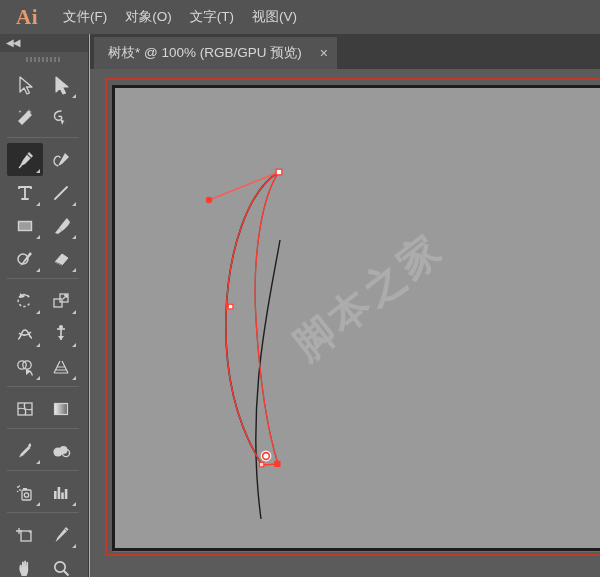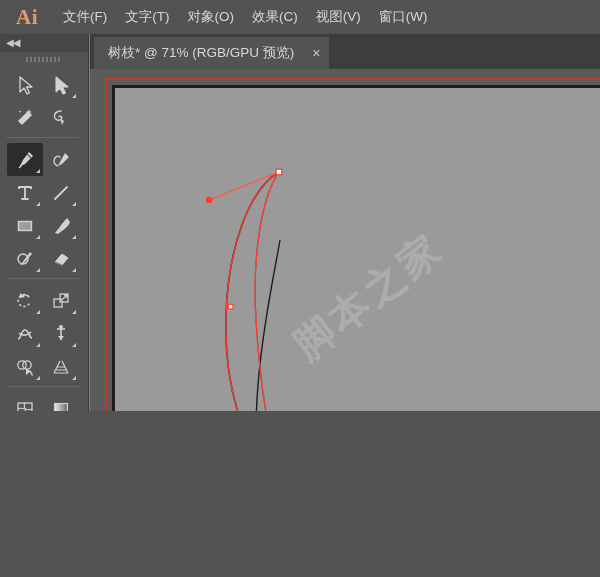--- a/index.html
+++ b/index.html
@@ -4,23 +4,23 @@
 <style>
   html, body {
     margin: 0;
     padding: 0;
     background: #535353;
     font-family: "Liberation Sans", sans-serif;
   }
   #app {
     position: relative;
     width: 600px;
-    height: 411px;
+    height: 577px;
     overflow: hidden;
-    background: #0ea5e9;
+    background: #eab308;
     user-select: none;
   }
 
   
   .menubar {
     position: absolute;
     left: 0; top: 0;
     width: 600px; height: 34px;
     background: #535353;
     display: flex;
@@ -187,31 +187,29 @@
 </style>
 </head>
 <body>
 
 <div id="app">
 
   <div class="menubar">
     <div class="ai-logo">Ai</div>
     <div id="menu-items" style="display:flex;">
         <div class="menu-item">文件(F)</div>
+        <div class="menu-item">对象(O)</div>
         <div class="menu-item">文字(T)</div>
-        <div class="menu-item">对象(O)</div>
-        <div class="menu-item">效果(C)</div>
         <div class="menu-item">视图(V)</div>
-        <div class="menu-item">窗口(W)</div>
       </div>
   </div>
 
   <div class="tabbar">
     <div class="tab">
-      <span class="tab-title">树枝* @ 71% (RGB/GPU 预览)</span>
+      <span class="tab-title">树枝* @ 100% (RGB/GPU 预览)</span>
       <span class="tab-close">×</span>
     </div>
   </div>
 
   <div class="toolpanel">
     <div class="tool-header">
       <span class="collapse-btn">◀◀</span>
     </div>
     <div class="tool-grip">
       <div class="dots"></div>

